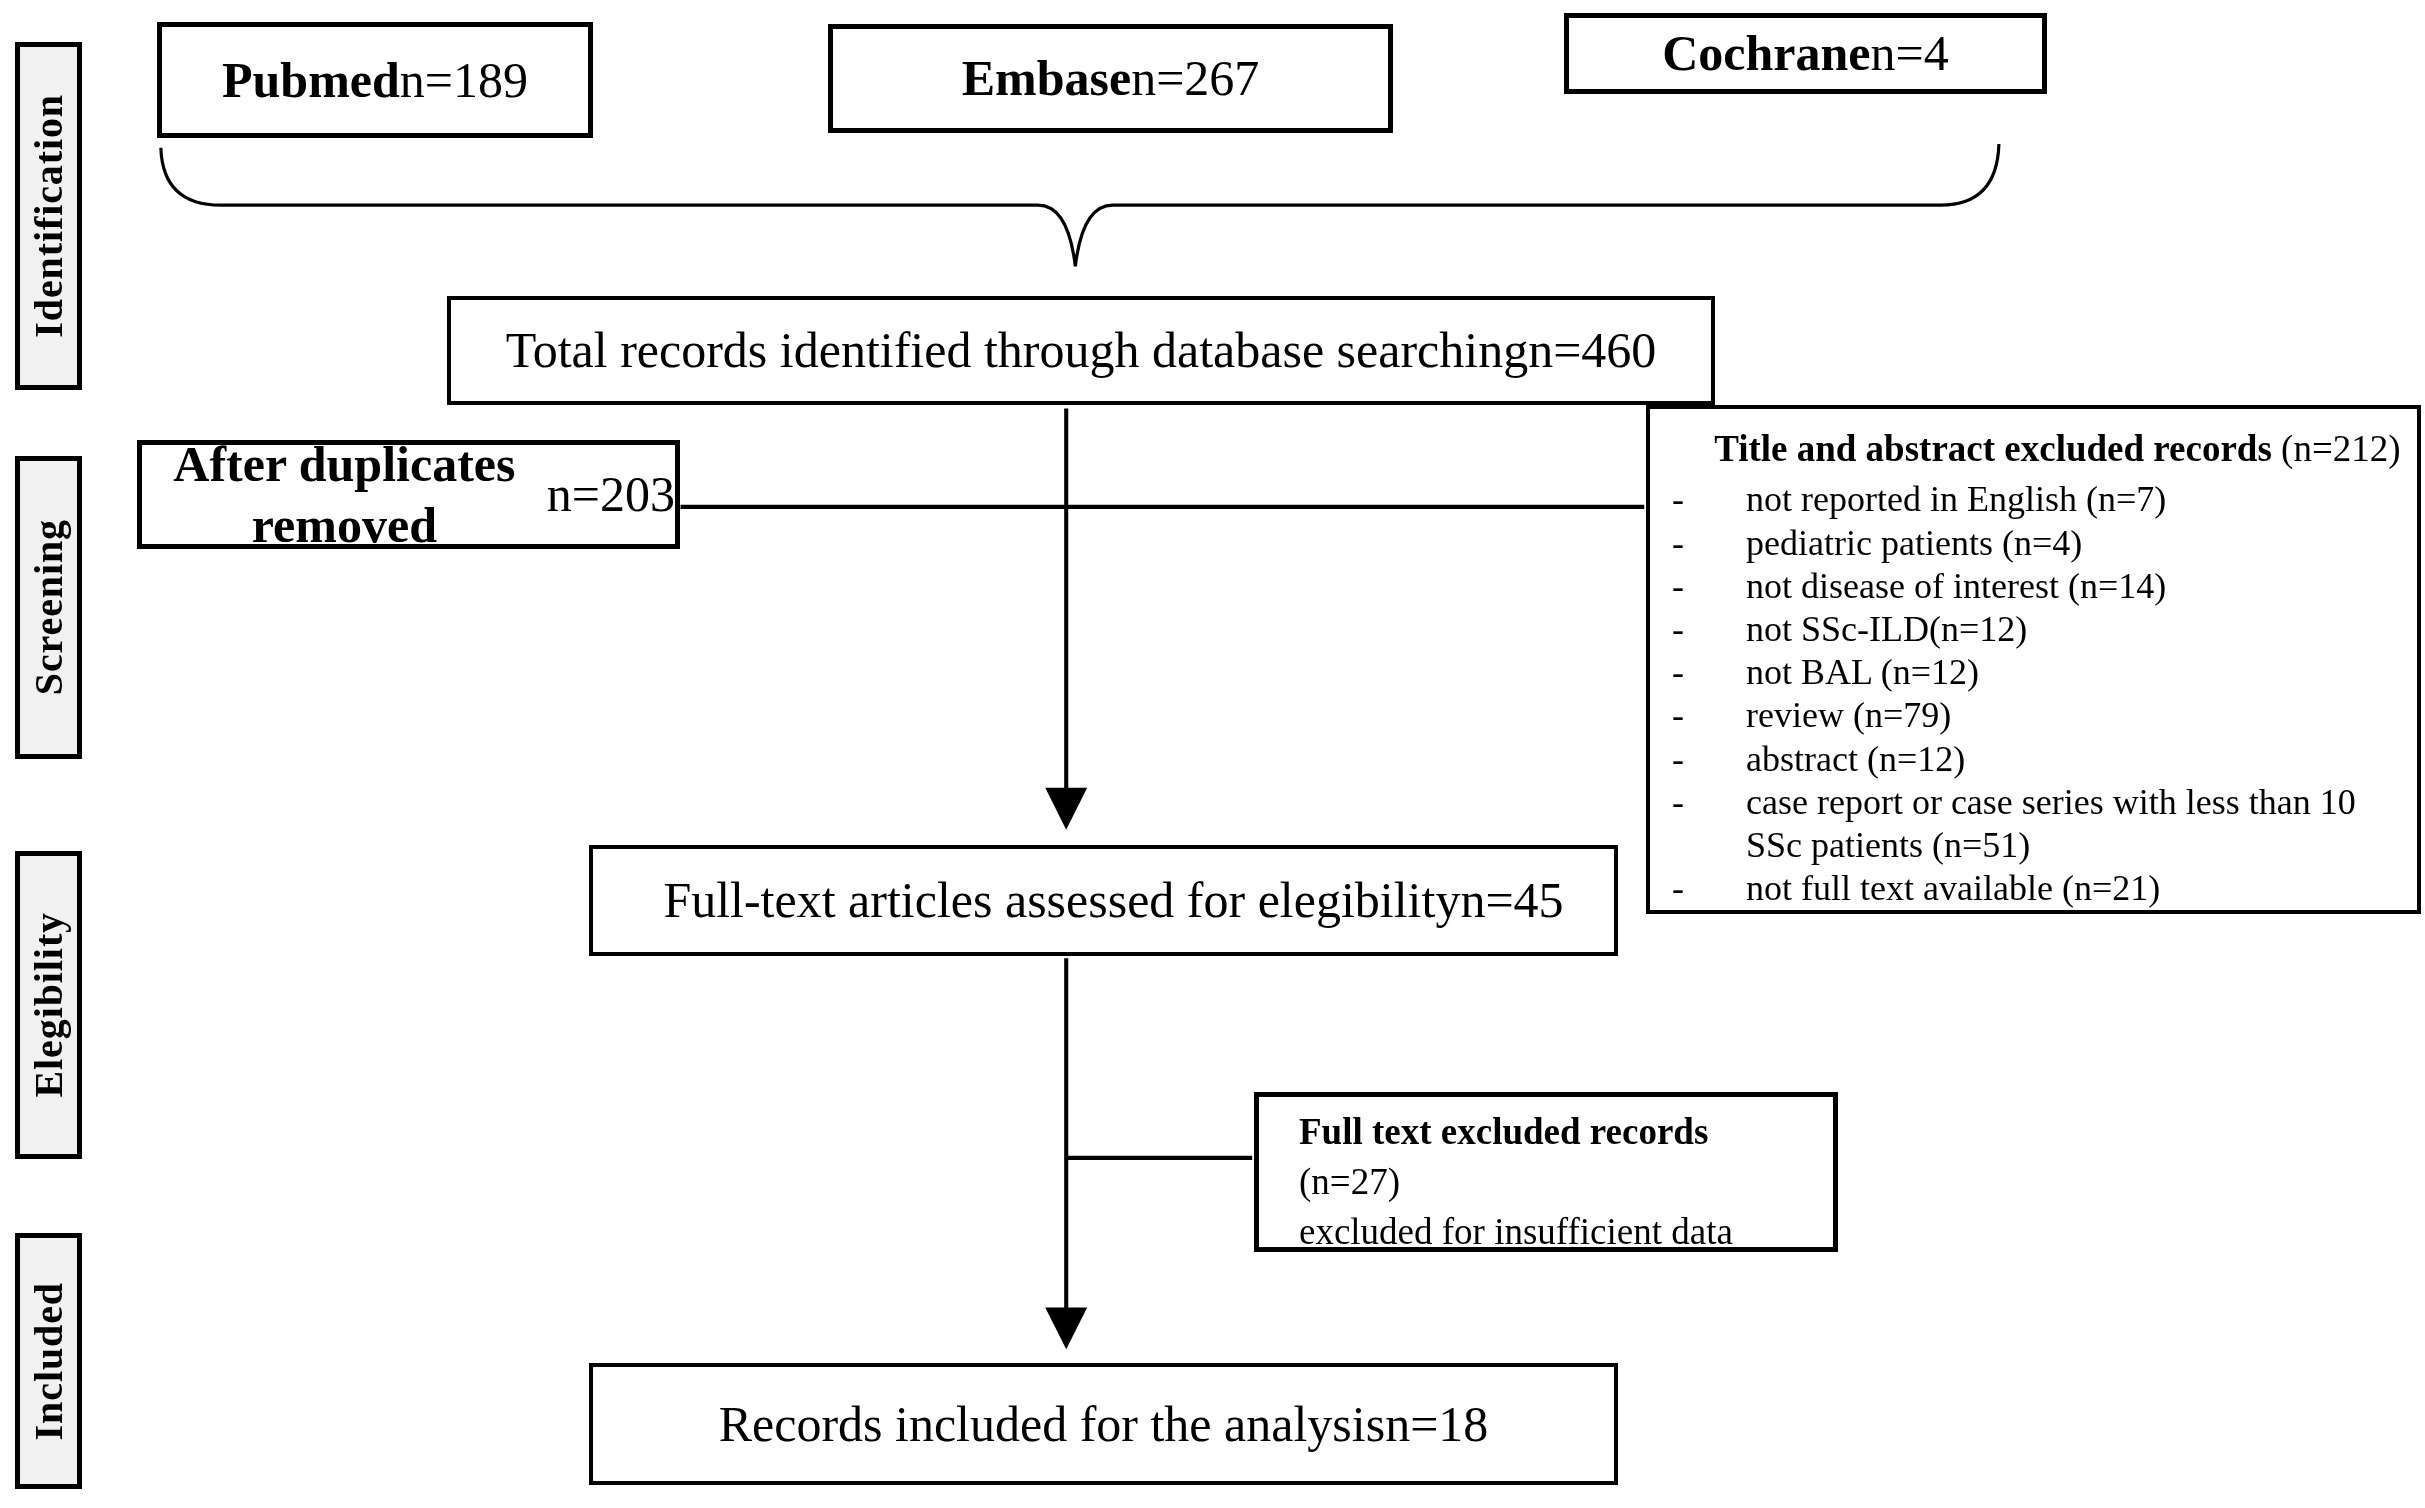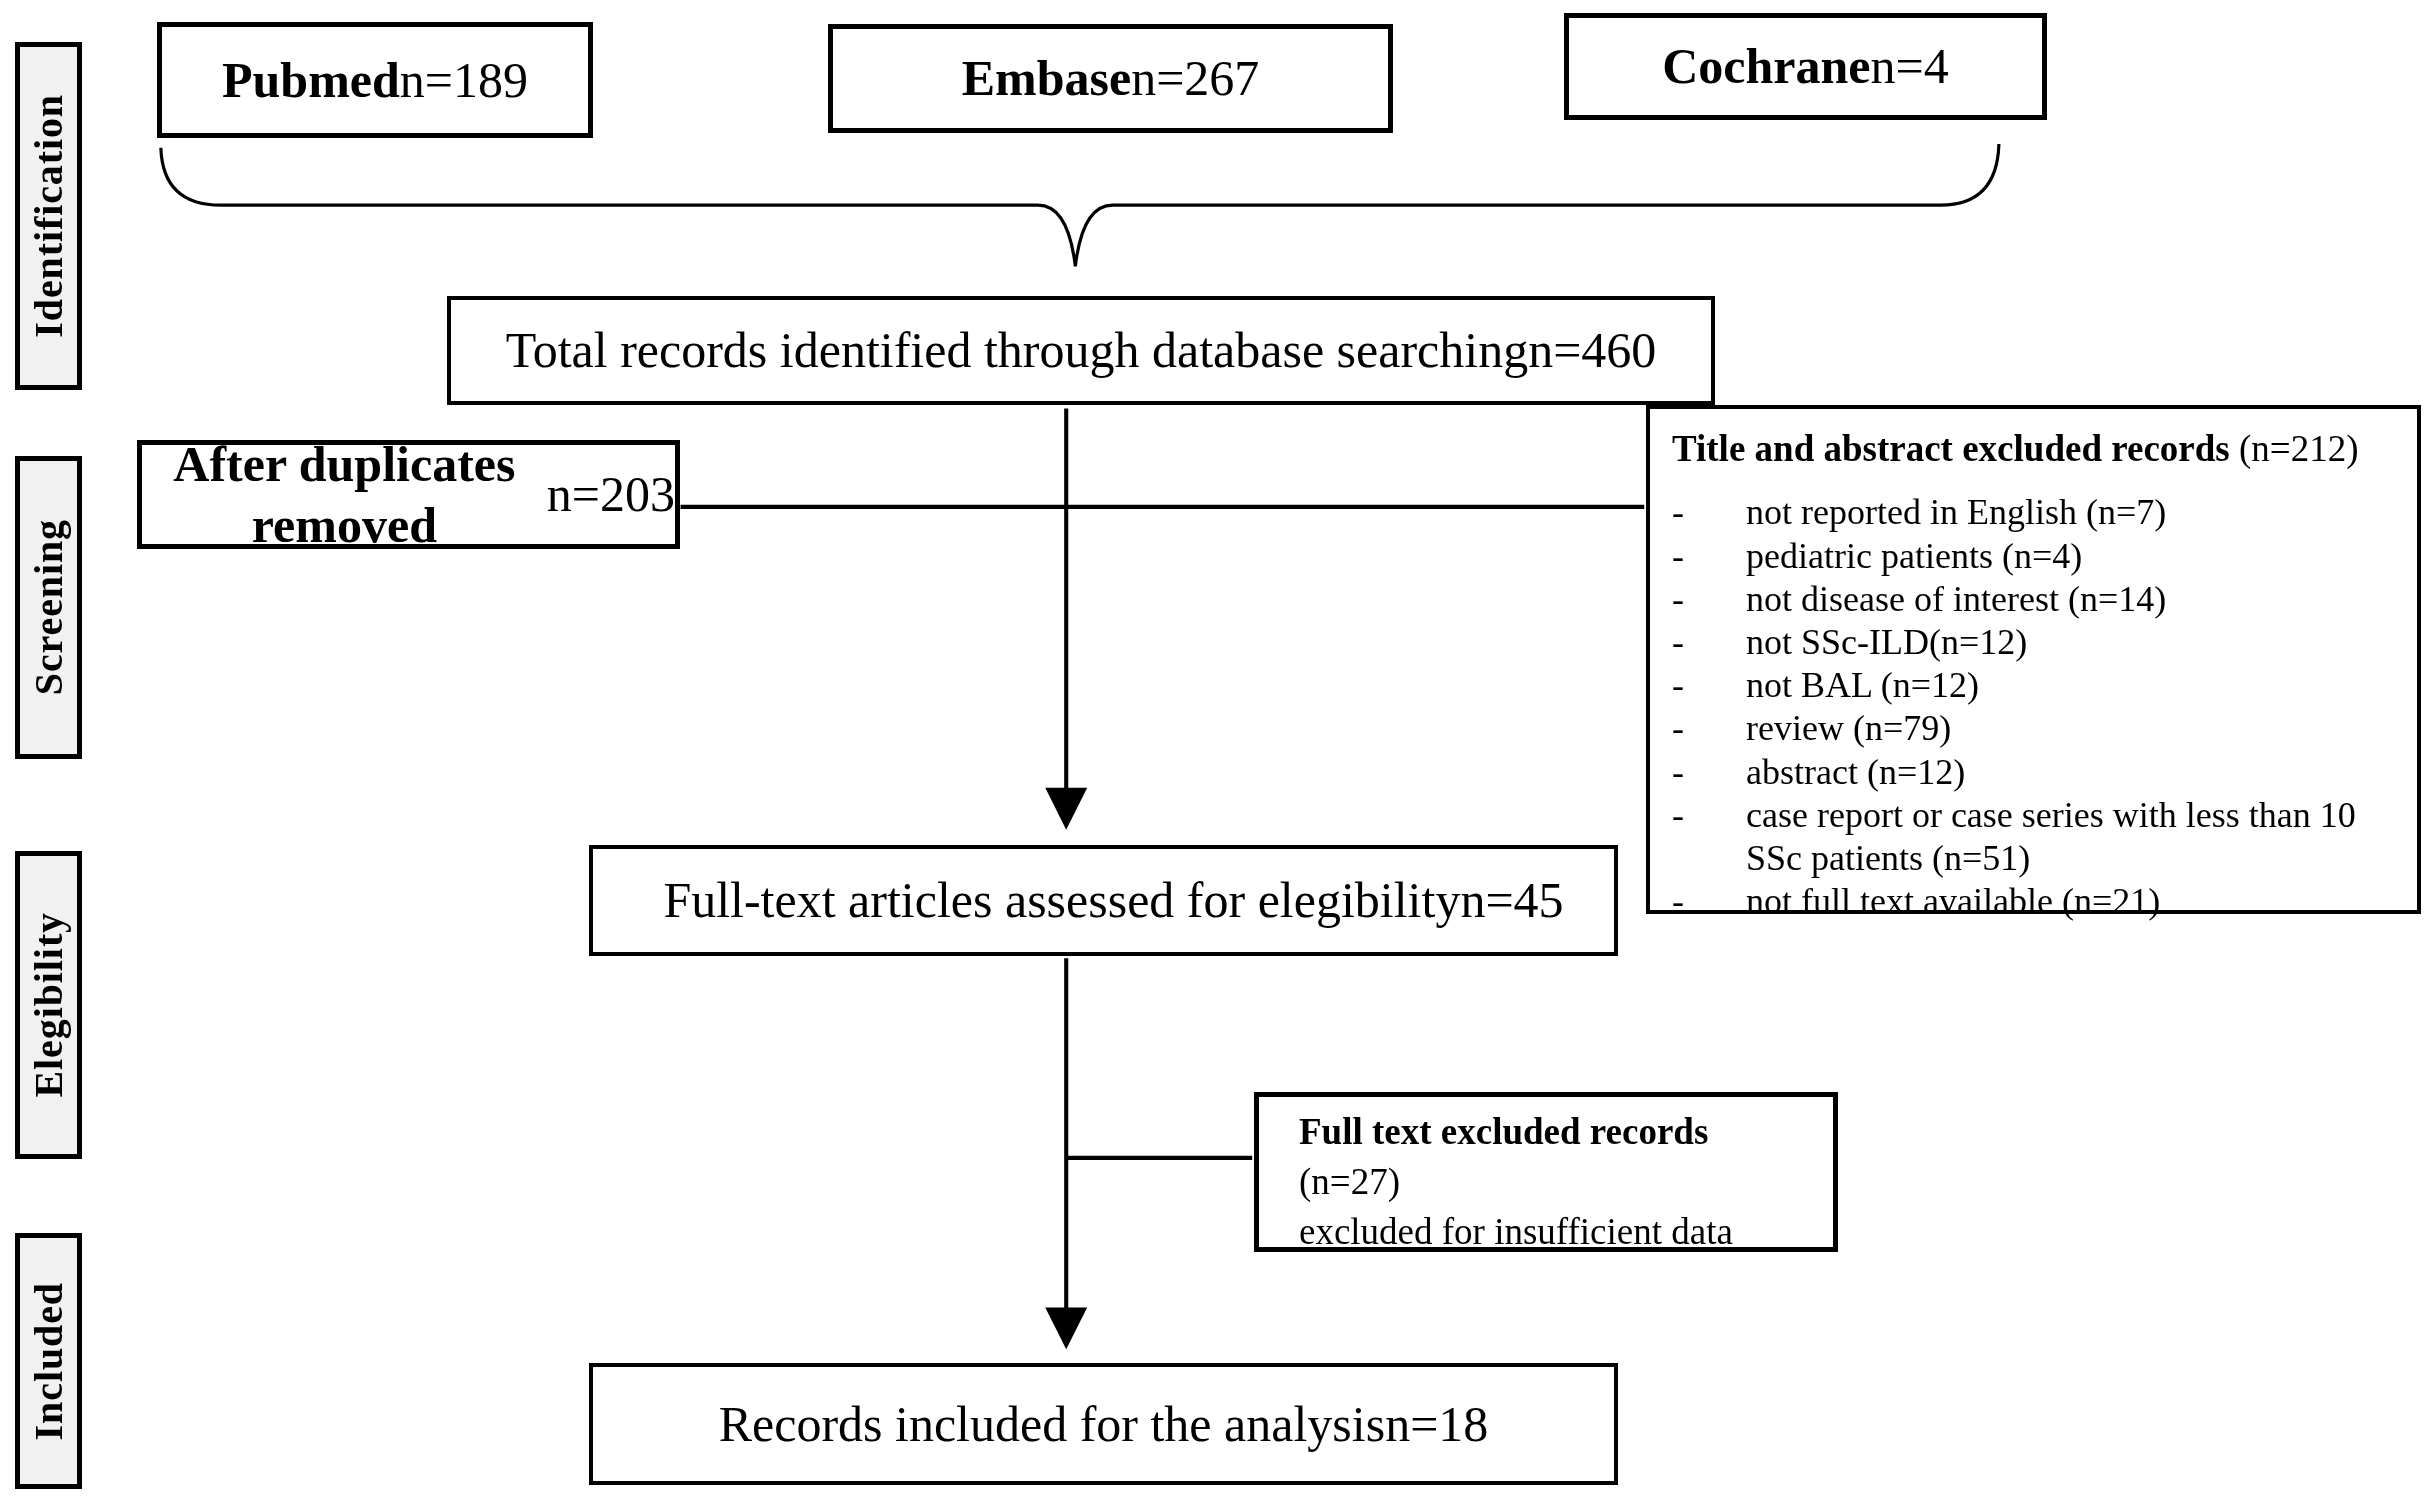--- a/index.html
+++ b/index.html
@@ -60,22 +60,23 @@
     box-sizing:border-box;
     background:var(--box-fill);
     border:4.6px solid var(--ink);
     padding:18px 16.4px 9px 22px;
     font-size:36px;
     line-height:1.2;
     text-align:left;
   }
   .exc-head{
     font-size:37px;
-    margin-bottom:20px;
+    margin-bottom:7px;
     white-space:nowrap;
+    text-align:right;
   }
   .exc-head .count{font-weight:normal;}
   .exc-row{
     display:flex;
     align-items:flex-start;
   }
   .exc-dash{
     width:38px;
     flex:0 0 38px;
     text-align:left;
@@ -127,21 +128,21 @@
   </div>
 
   <div class="box heavy" style="left:157px;top:22px;width:436px;height:116px;">
     <div class="bold">Pubmed</div>
     <div>n=189</div>
   </div>
   <div class="box heavy" style="left:828px;top:24px;width:565px;height:109px;">
     <div class="bold">Embase</div>
     <div>n=267</div>
   </div>
-  <div class="box heavy" style="left:1564px;top:12.8px;width:483px;height:107px;">
+  <div class="box heavy" style="left:1564px;top:12.8px;width:483px;height:81px;">
     <div class="bold">Cochrane</div>
     <div>n=4</div>
   </div>
 
   <div class="box" style="left:447px;top:285px;width:1268px;height:109px;margin-top:11px;">
     <div>Total records identified through database searching</div>
     <div>n=460</div>
   </div>
 
   <div class="box heavy" style="left:137px;top:440px;width:543px;height:109px;">

